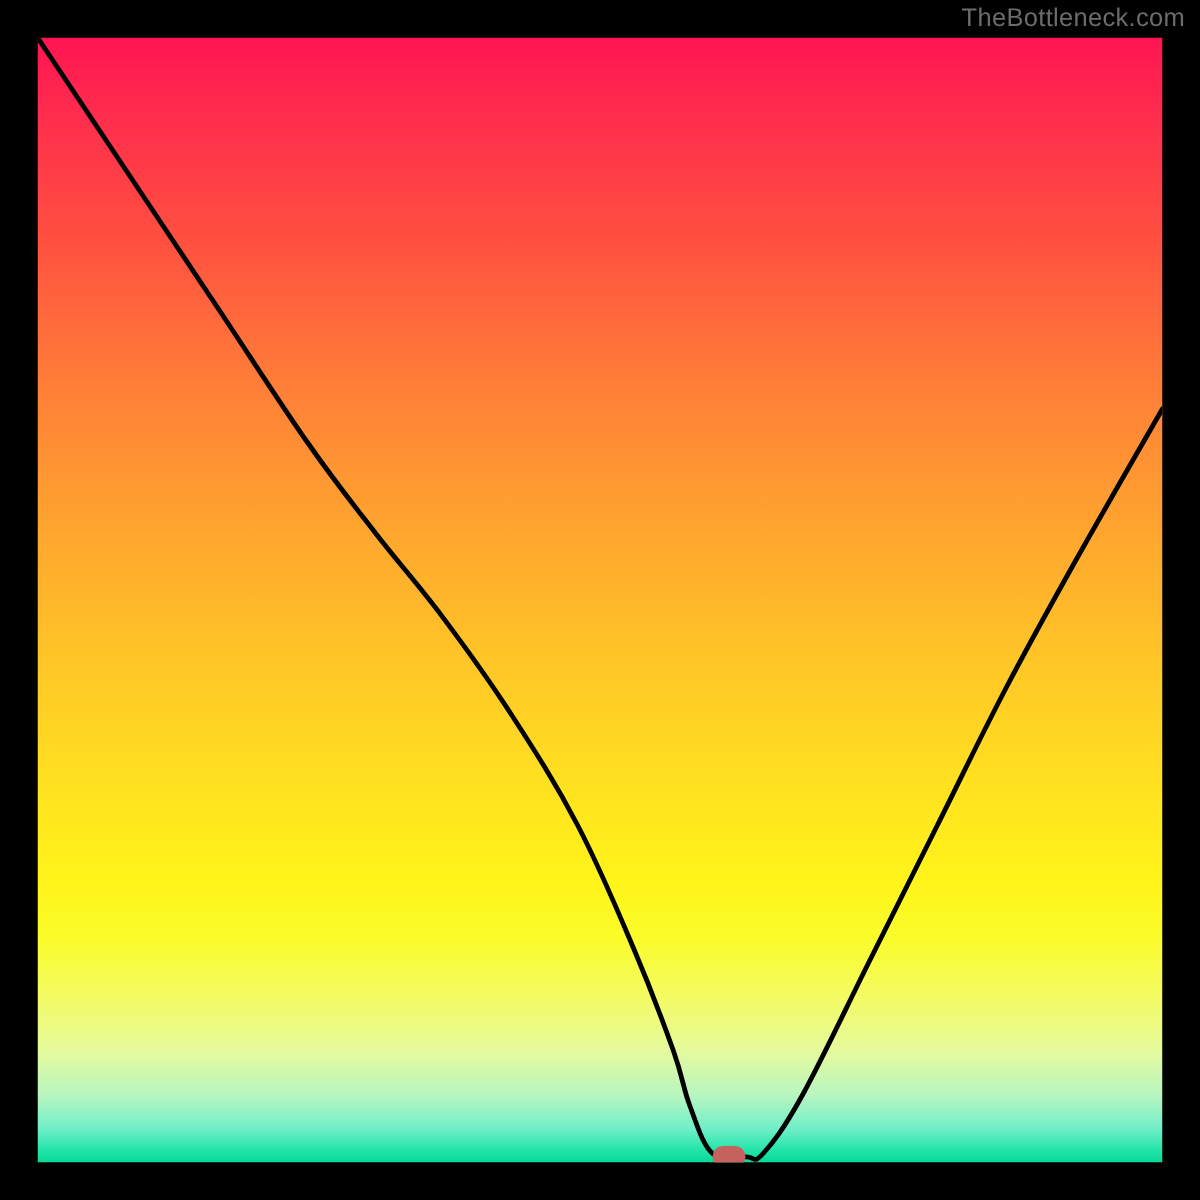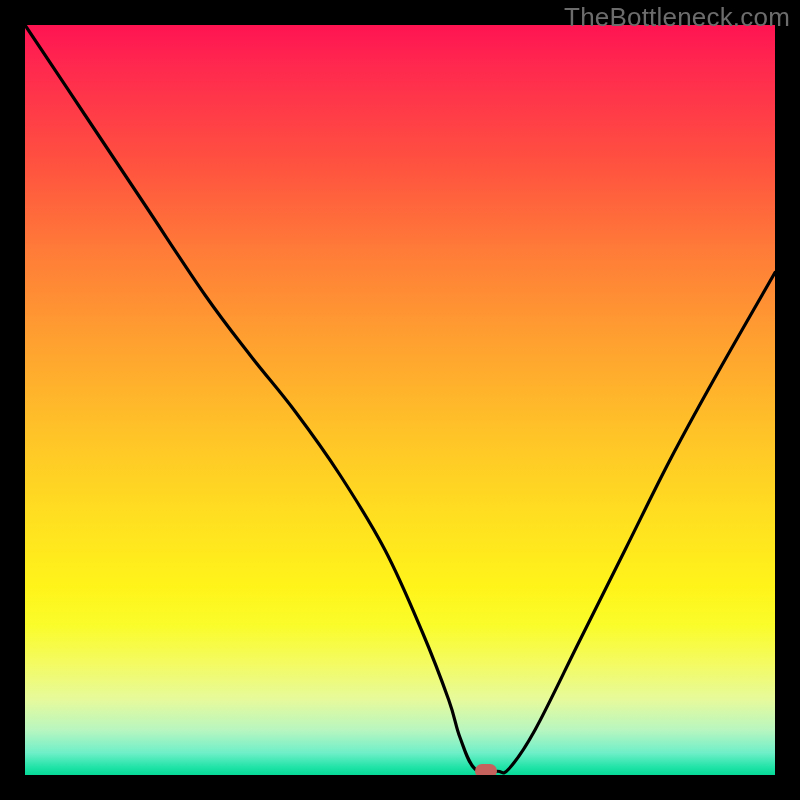--- a/index.html
+++ b/index.html
@@ -9,21 +9,21 @@
     height: 800px;
     background: #000;
     font-family: Arial, Helvetica, sans-serif;
     position: relative;
   }
   .watermark {
     position: absolute;
     top: 2px;
     right: 10px;
     color: #6c6c6c;
-    font-size: 26px;
+    font-size: 17px;
     font-weight: 400;
     z-index: 10;
     letter-spacing: 0.2px;
   }
   .plot-area {
     position: absolute;
     left: 25px;
     top: 25px;
     width: 750px;
     height: 750px;

